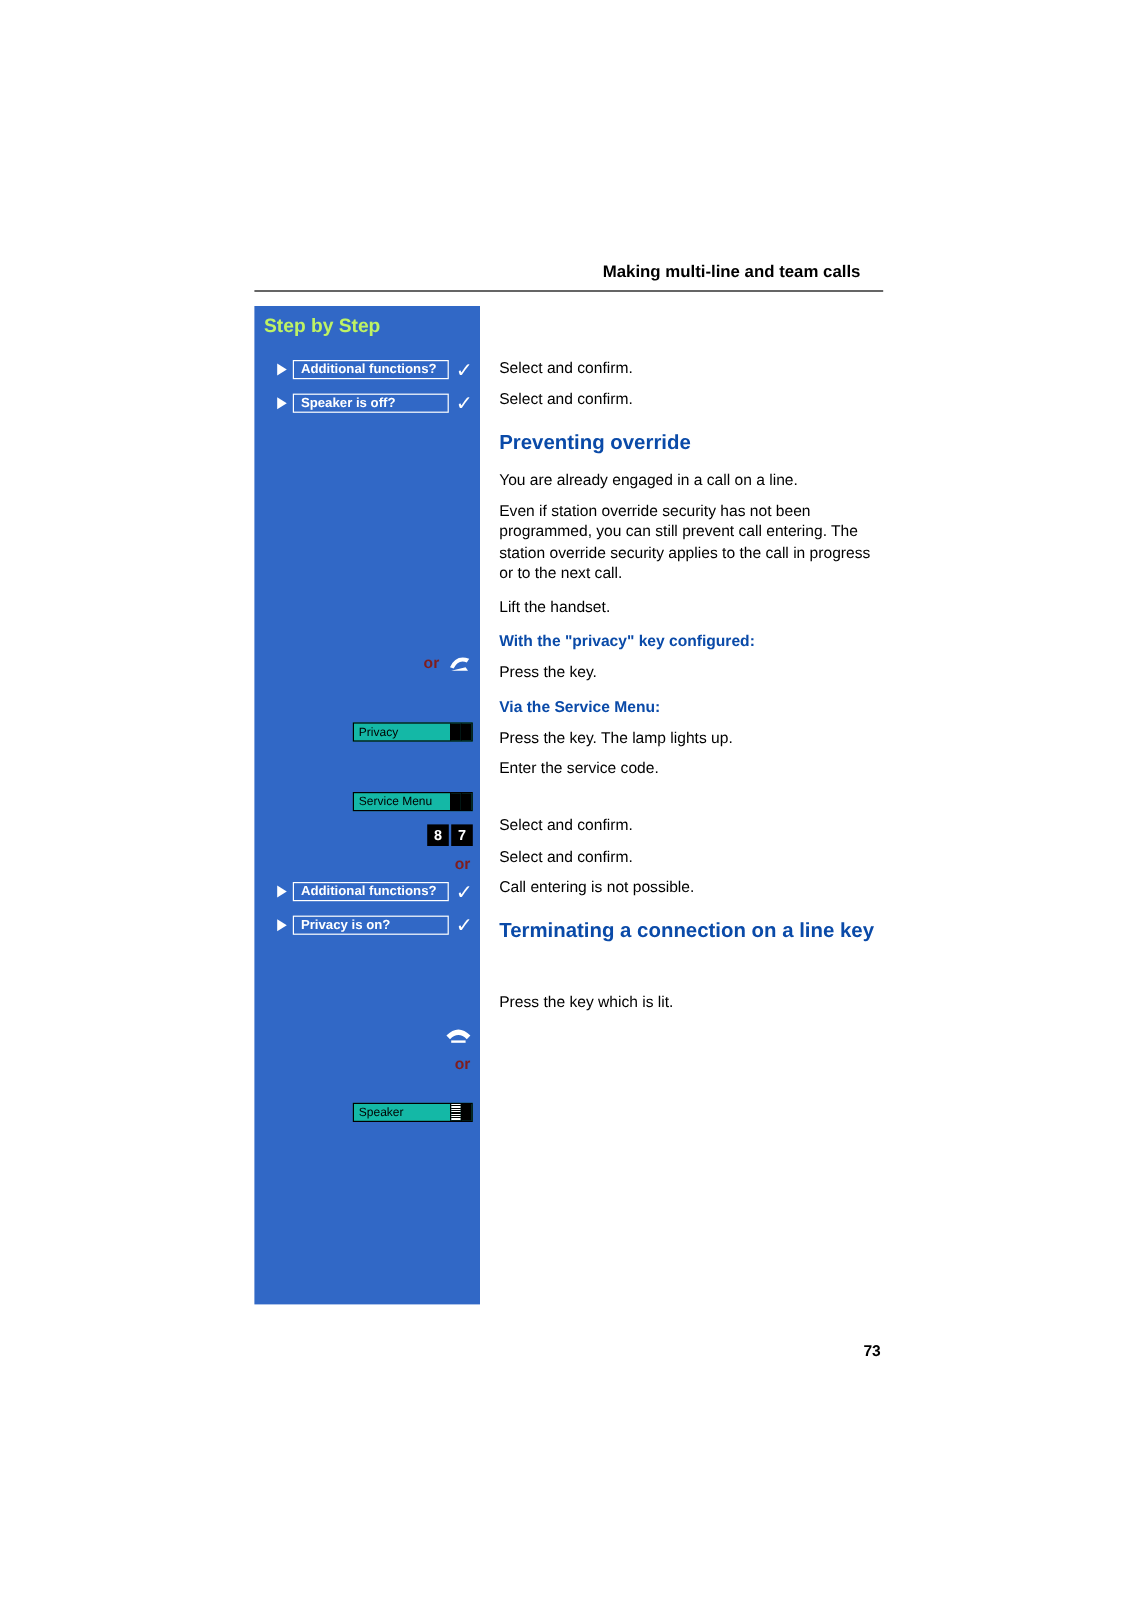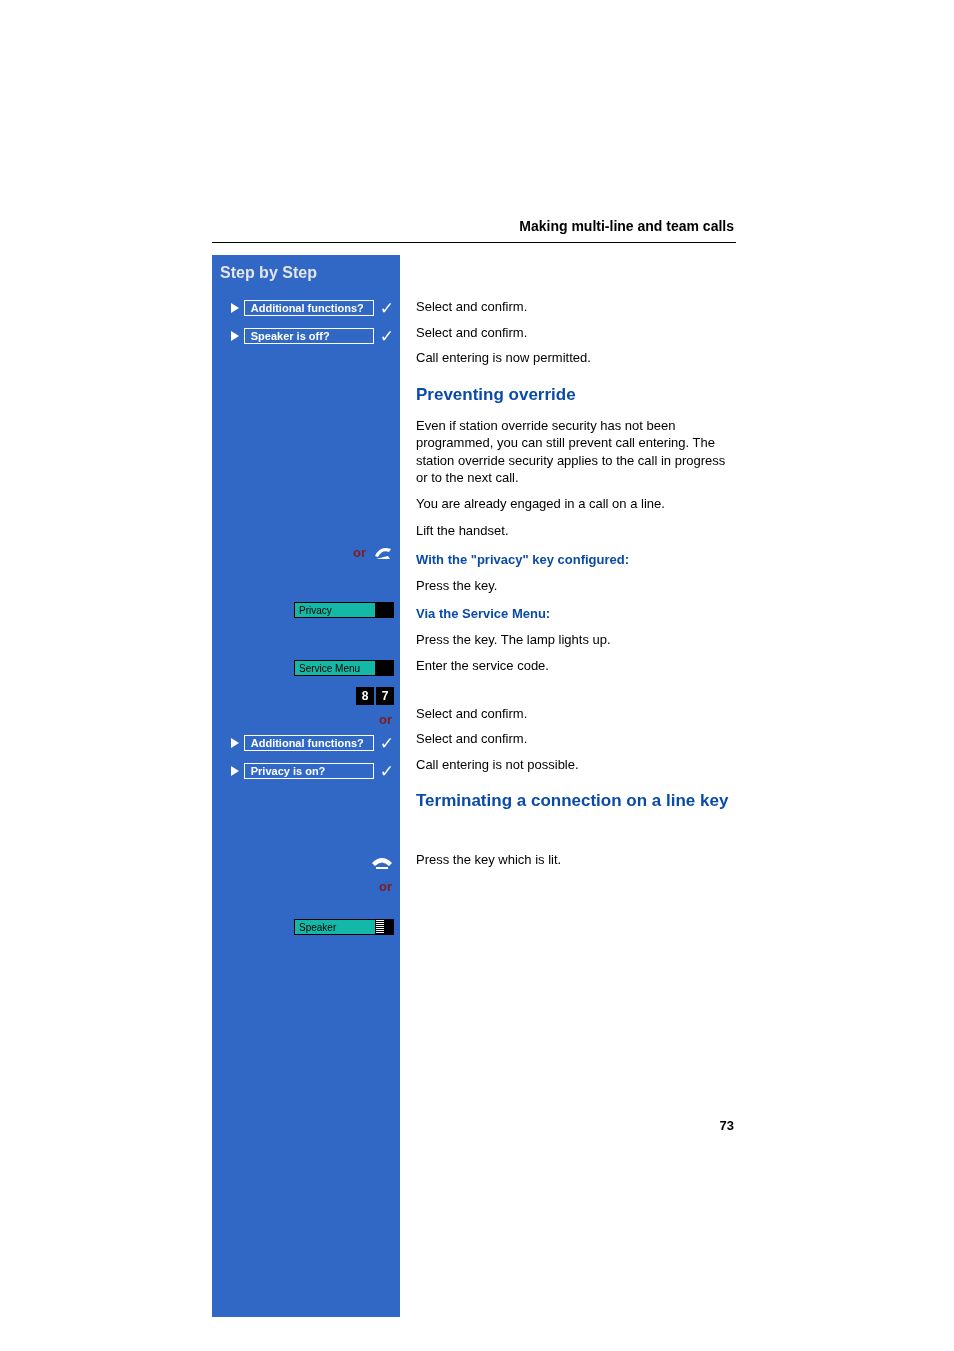--- a/index.html
+++ b/index.html
@@ -12,39 +12,39 @@
     width: 954px;
   }
   .page {
     width: 954px;
     height: 1351px;
     position: relative;
   }
   .header-area {
     position: absolute;
     top: 218px;
-    right: 220px;
+    right: 237px;
     font-size: 14px;
     font-weight: bold;
   }
   .header-rule {
     position: absolute;
     top: 242px;
     left: 212px;
     width: 524px;
     border-top: 1px solid #000;
   }
   .sidebar {
     position: absolute;
     top: 255px;
     left: 212px;
     width: 188px;
-    height: 1062px;
+    height: 832px;
     background: #3168c6;
-    color: #e5e5e5;
+    color: #bef264;
   }
   .sidebar-title {
     font-weight: bold;
     font-size: 16px;
     padding: 9px 8px 7px 8px;
   }
   .step-col {
     position: absolute;
     top: 292px;
     left: 212px;
@@ -265,25 +265,24 @@
           <span class="led dark"></span>
         </span>
       </span>
     </div>
 
   </div>
 
   <div class="main-col">
     <div class="body-text">Select and confirm.</div>
     <div class="body-text" style="margin-top:8px;">Select and confirm.</div>
-    <div class="body-text">Call entering is now permitted.</div>
 
     <div class="h3">Preventing override</div>
+    <div class="body-text">You are already engaged in a call on a line.</div>
     <div class="body-text">Even if station override security has not been programmed, you can still prevent call entering. The station override security applies to the call in progress or to the next call.</div>
-    <div class="body-text">You are already engaged in a call on a line.</div>
     <div class="body-text" style="margin-top:10px;">Lift the handset.</div>
 
     <div class="h4">With the "privacy" key configured:</div>
     <div class="body-text">Press the key.</div>
 
     <div class="h4">Via the Service Menu:</div>
     <div class="body-text">Press the key. The lamp lights up.</div>
     <div class="body-text">Enter the service code.</div>
 
     <div style="height:22px;"></div>

